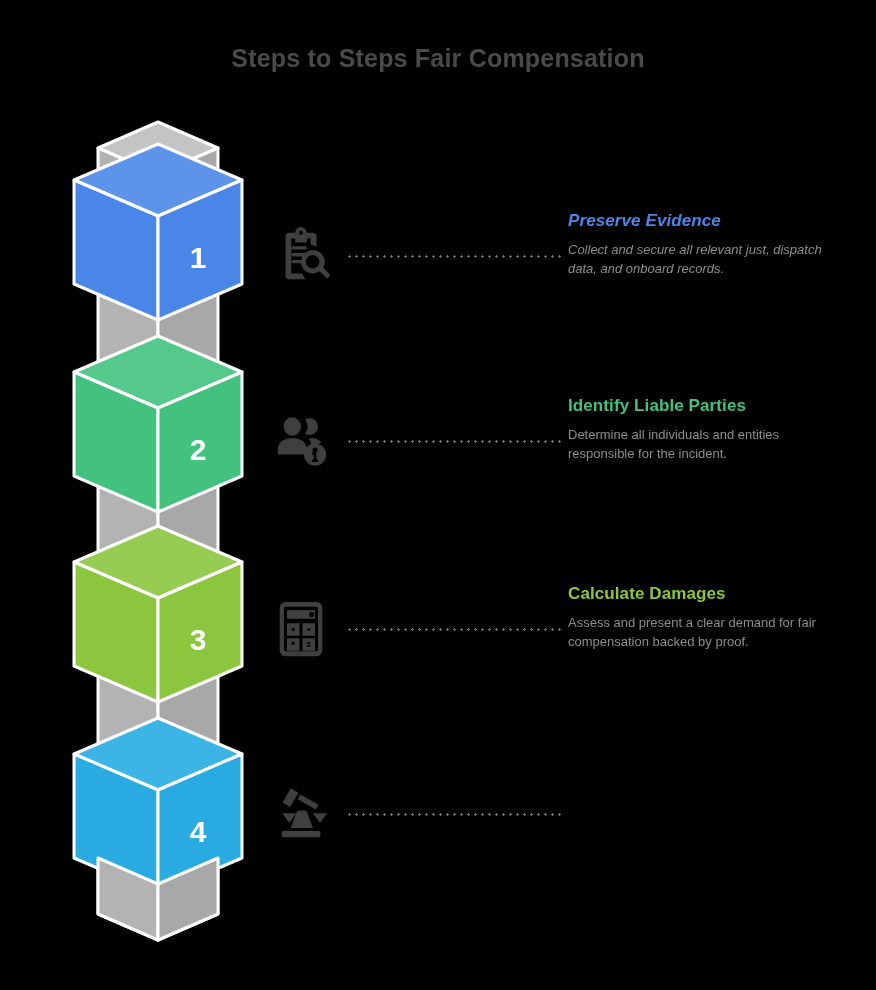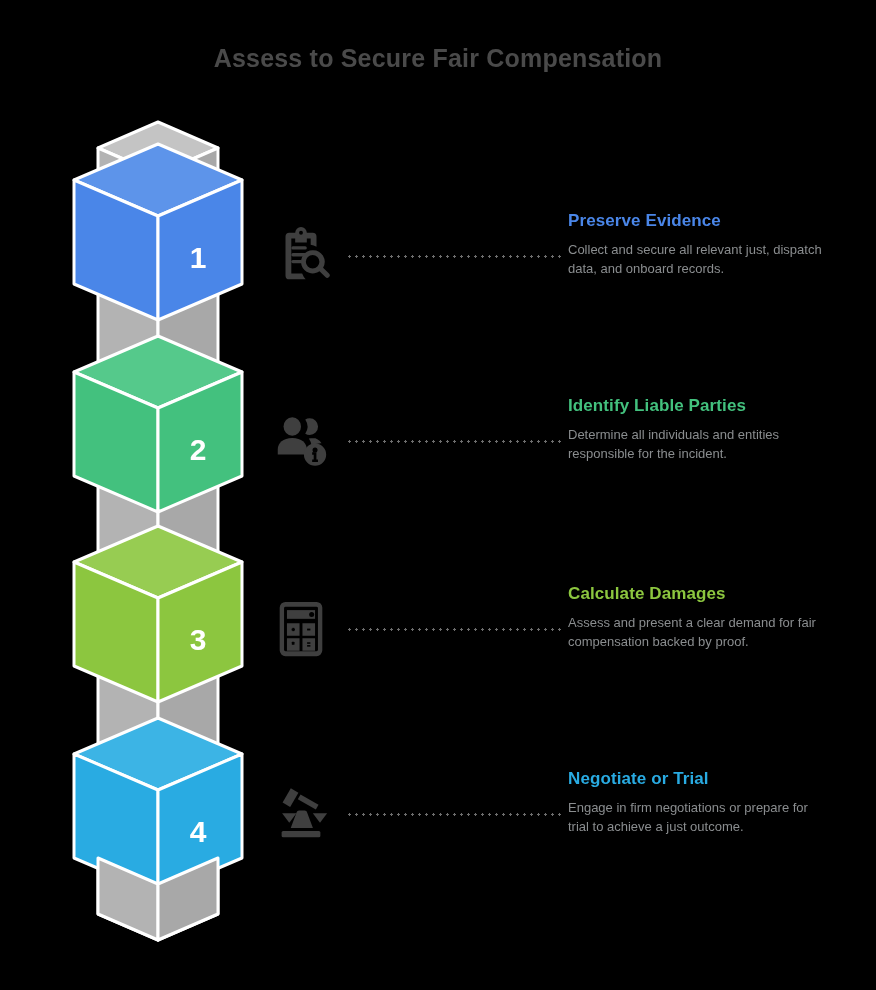--- a/index.html
+++ b/index.html
@@ -99,21 +99,21 @@
   .step-desc {
     font-size: 13px;
     line-height: 19px;
     color: #8a8d8f;
     margin: 0;
   }
 </style>
 </head>
 <body>
 
-<div id="page-title">Assess to Secure Fair Compensation</div>
+<div id="page-title">Steps to Steps Fair Compensation</div>
 
 <svg id="stack-graphic" viewBox="0 0 876 990" xmlns="http://www.w3.org/2000/svg">
 
   <g>
 
     <polygon points="158,122 218,148 158,174 98,148" fill="#c4c4c4" stroke="#ffffff" stroke-width="3" stroke-linejoin="round"></polygon>
 
     <polygon points="98,148 158,174 158,940 98,914" fill="#b3b3b3" stroke="#ffffff" stroke-width="3" stroke-linejoin="round"></polygon>
 
     <polygon points="218,148 218,914 158,940 158,174" fill="#a8a8a8" stroke="#ffffff" stroke-width="3" stroke-linejoin="round"></polygon>
@@ -148,21 +148,21 @@
   </g>
 
   <g>
     <polygon points="98,858 158,884 158,940 98,914" fill="#b3b3b3" stroke="#ffffff" stroke-width="3" stroke-linejoin="round"></polygon>
     <polygon points="218,858 218,914 158,940 158,884" fill="#a8a8a8" stroke="#ffffff" stroke-width="3" stroke-linejoin="round"></polygon>
   </g>
 </svg>
 
 <div class="steps-layer">
 
-  <div class="step-row" style="top:225px;">
+  <div class="step-row" style="top:225px;font-style:italic;">
     <div class="step-icon">
       <svg viewBox="0 0 64 64" fill="currentColor" xmlns="http://www.w3.org/2000/svg">
         <path d="M20 8h6a6 6 0 0 1 12 0h6a4 4 0 0 1 4 4v10.5a18 18 0 0 0-6-2.1V14H38v4H26v-4h-4v36h11.2a18 18 0 0 0 3.6 6H20a4 4 0 0 1-4-4V12a4 4 0 0 1 4-4zm12-2a2 2 0 1 0 0 4 2 2 0 0 0 0-4z"></path>
         <rect x="22" y="22" width="16" height="3.4" rx="1.7"></rect>
         <rect x="22" y="29" width="16" height="3.4" rx="1.7"></rect>
         <rect x="22" y="36" width="12" height="3.4" rx="1.7"></rect>
         <path d="M44 26a12 12 0 1 0 7.1 21.7l6.1 6.1a2.6 2.6 0 0 0 3.7-3.7l-6.1-6.1A12 12 0 0 0 44 26zm0 5a7 7 0 1 1 0 14 7 7 0 0 1 0-14z"></path>
       </svg>
     </div>
     <div class="dot-connector"></div>
@@ -219,19 +219,15 @@
       <svg viewBox="0 0 64 64" fill="currentColor" xmlns="http://www.w3.org/2000/svg">
         <path d="M21.5 5.5l7.8 4.5-8.5 14.7-7.8-4.5z"></path>
         <path d="M31.5 11.8l18.6 10.7-2.8 4.9-18.6-10.7z"></path>
         <path d="M12.5 31.2h14.8L19.9 41z"></path>
         <path d="M44.2 31.2H59L51.6 41z"></path>
         <path d="M35.7 28.5c1.2 0 2.2.8 2.6 1.9l6 16.1H21.4l6-16.1a2.8 2.8 0 0 1 2.6-1.9z"></path>
         <rect x="12" y="49.5" width="40" height="6.5" rx="1.6"></rect>
       </svg>
     </div>
     <div class="dot-connector"></div>
-    <div class="step-text">
-      <p class="step-heading" style="color:#29abe2;">Negotiate or Trial</p>
-      <p class="step-desc">Engage in firm negotiations or prepare for trial to achieve a just outcome.</p>
-    </div>
   </div>
 
 </div>
 
 </body></html>

